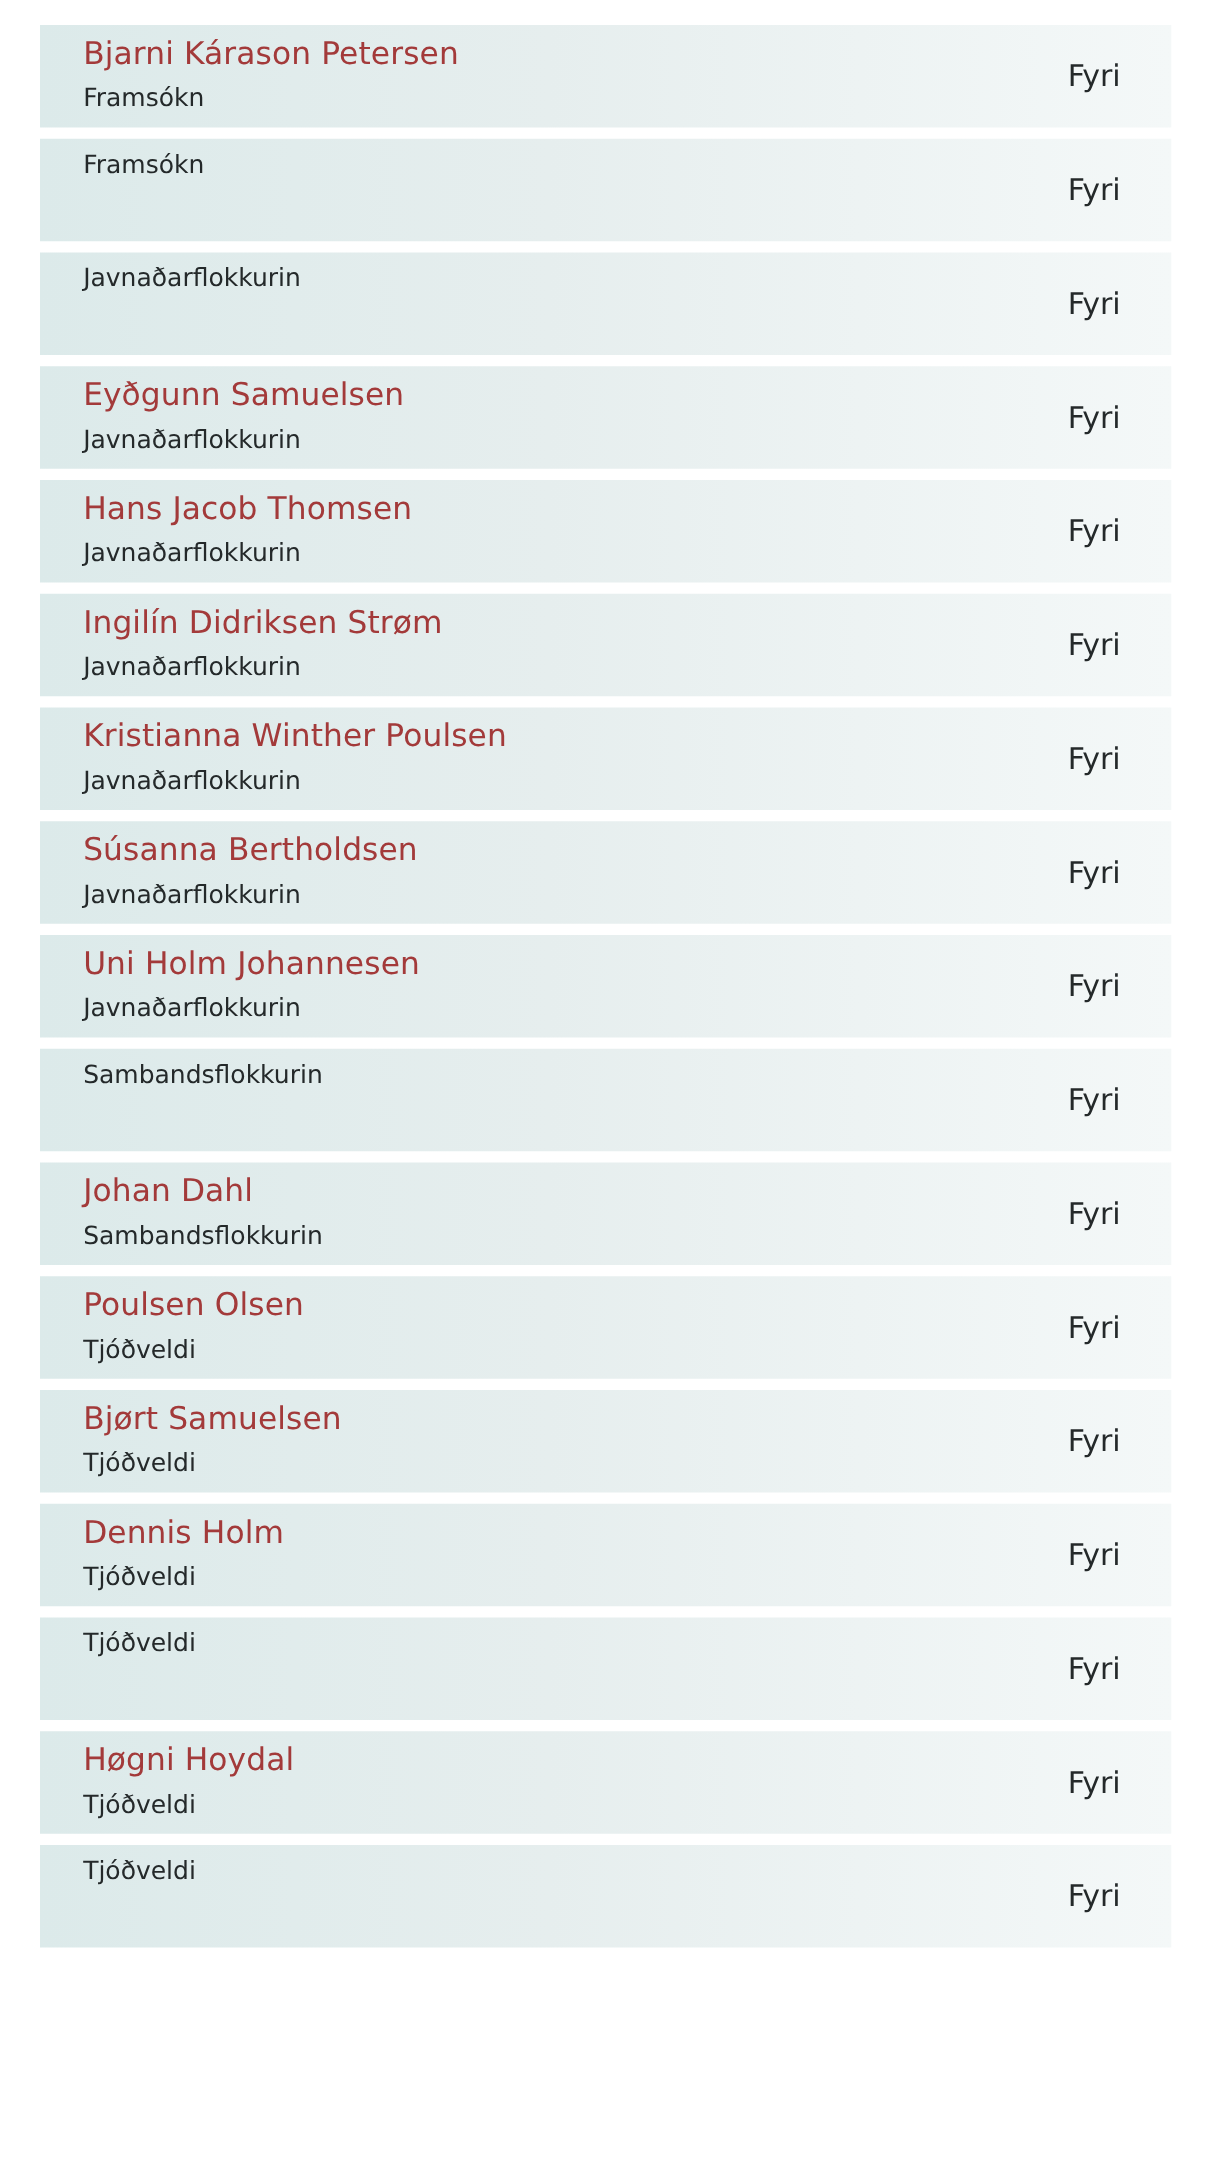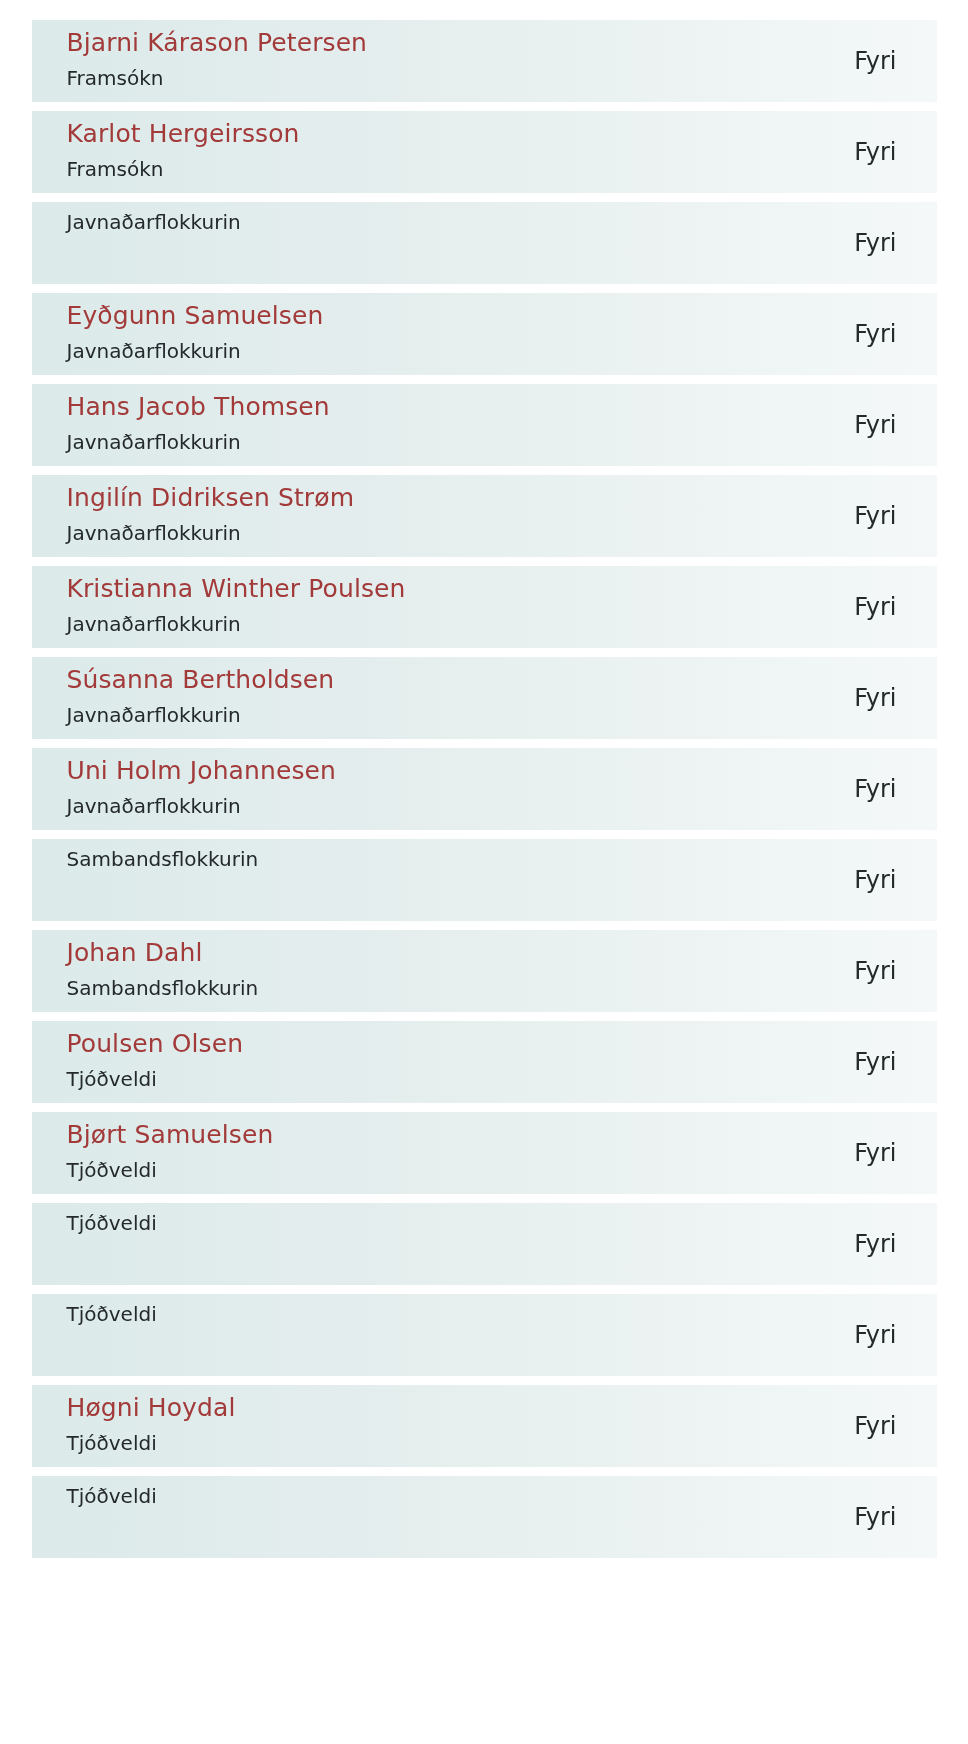--- a/index.html
+++ b/index.html
@@ -67,21 +67,20 @@
 <div id="vote-list">
     <div class="vote-row">
       <div class="names">
         <div class="person-name">Bjarni Kárason Petersen</div>
         <div class="party-name">Framsókn</div>
       </div>
       <div class="vote-value">Fyri</div>
     </div>
     <div class="vote-row">
       <div class="names">
-        <div class="person-name">Karlot Hergeirsson</div>
         <div class="party-name">Framsókn</div>
       </div>
       <div class="vote-value">Fyri</div>
     </div>
     <div class="vote-row">
       <div class="names">
         <div class="party-name">Javnaðarflokkurin</div>
       </div>
       <div class="vote-value">Fyri</div>
     </div>
@@ -149,20 +148,21 @@
     </div>
     <div class="vote-row">
       <div class="names">
         <div class="person-name">Bjørt Samuelsen</div>
         <div class="party-name">Tjóðveldi</div>
       </div>
       <div class="vote-value">Fyri</div>
     </div>
     <div class="vote-row">
       <div class="names">
+        <div class="person-name">Dennis Holm</div>
         <div class="party-name">Tjóðveldi</div>
       </div>
       <div class="vote-value">Fyri</div>
     </div>
     <div class="vote-row">
       <div class="names">
         <div class="party-name">Tjóðveldi</div>
       </div>
       <div class="vote-value">Fyri</div>
     </div>

